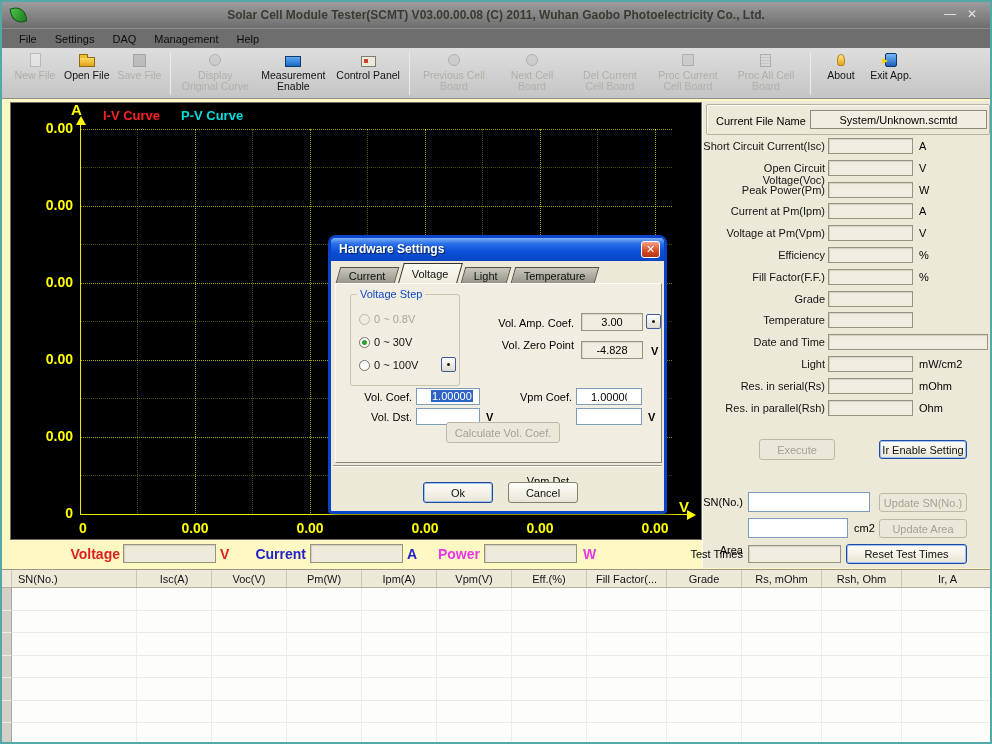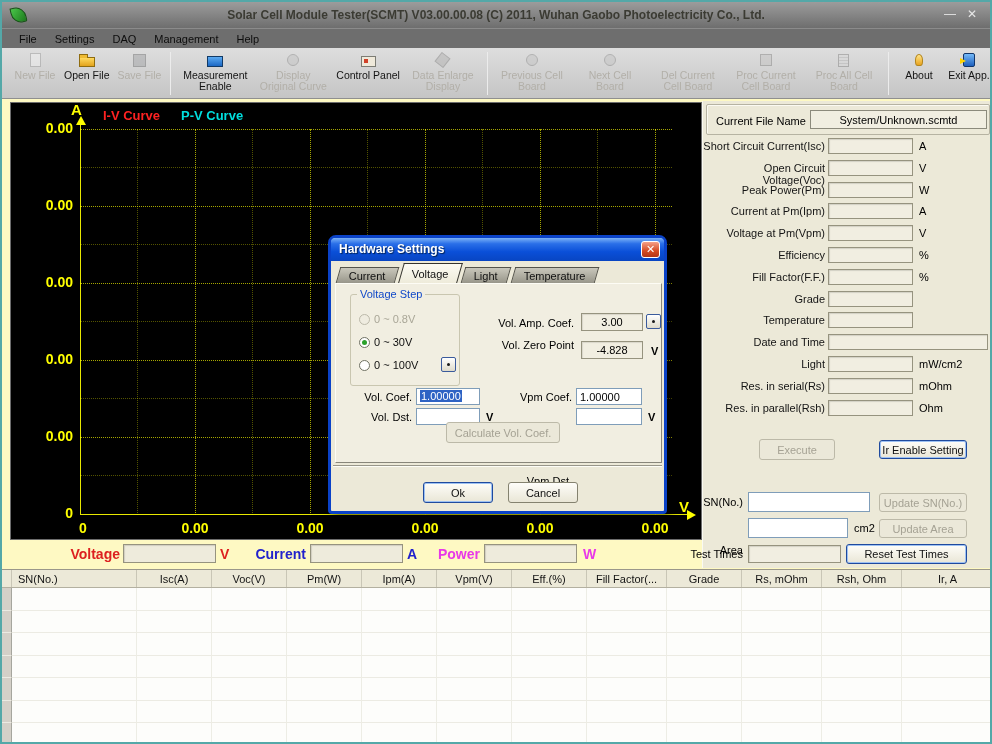--- a/index.html
+++ b/index.html
@@ -74,21 +74,21 @@
 .sn-label{position:absolute;left:0;top:395px;width:40px;text-align:right;}
 .sn-input{left:45px;top:391px;width:122px;height:20px;}
 .upd-sn-btn{left:176px;top:392px;width:88px;height:19px;}
 .area-label{position:absolute;left:0;top:421px;width:40px;text-align:right;margin-top:22px;}
 .area-input{left:45px;top:417px;width:100px;height:20px;}
 .area-unit{position:absolute;left:151px;top:421px;}
 .upd-area-btn{left:176px;top:418px;width:88px;height:19px;}
 .tt-label{position:absolute;left:-14px;top:447px;width:54px;text-align:right;}
 .tt-field{position:absolute;left:45px;top:444px;width:93px;height:18px;background:#f1eee1;border:1px solid #96937f;box-shadow:inset 1px 1px 1px rgba(0,0,0,.13);}
 .reset-btn{left:143px;top:443px;width:121px;height:20px;}
-.input{position:absolute;background:#fff;border:1px solid #7f9db9;font-size:11px;padding:1px 3px;}
+.input{position:absolute;background:#fff;border:1px solid #7f9db9;font-size:11px;padding:1px 14px;}
 
 
 .readout{position:absolute;left:8px;top:540px;width:692px;height:26px;}
 .ro-label,.ro-unit{position:absolute;top:4px;font-size:14px;font-weight:bold;text-align:right;}
 .ro-unit{text-align:left;}
 .ro-field{position:absolute;top:2px;height:19px;background:#eeebdc;border:1px solid #96937f;box-shadow:inset 1px 1px 1px rgba(0,0,0,.13);}
 
 
 .tbl-header{position:absolute;left:0;top:567px;width:992px;height:19px;background:#ece9d8;border-top:1px solid #9a978a;border-bottom:1px solid #b3b0a0;display:flex;}
 .th{font-size:11px;color:#141414;text-align:center;padding-top:3px;border-right:1px solid #c9c6b6;overflow:hidden;white-space:nowrap;flex:none;}
@@ -158,43 +158,37 @@
         </span>
         <span class="tb-label">Open File</span>
       </div>
       <div class="tb-btn disabled">
         <span class="tb-icon i-save-file-icon">
           <i></i>
         </span>
         <span class="tb-label">Save File</span>
       </div>
       <div class="tb-sep"></div>
+      <div class="tb-btn disabled">
+        <span class="tb-icon i-display-curve-icon">
+          <i></i>
+        </span>
+        <span class="tb-label">Display Original Curve</span>
+      </div>
       <div class="tb-btn">
         <span class="tb-icon i-measurement-icon">
           <i></i>
         </span>
         <span class="tb-label">Measurement Enable</span>
       </div>
-      <div class="tb-btn disabled">
-        <span class="tb-icon i-display-curve-icon">
-          <i></i>
-        </span>
-        <span class="tb-label">Display Original Curve</span>
-      </div>
       <div class="tb-btn">
         <span class="tb-icon i-control-panel-icon">
           <i></i>
         </span>
         <span class="tb-label">Control Panel</span>
-      </div>
-      <div class="tb-btn disabled">
-        <span class="tb-icon i-data-enlarge-icon">
-          <i></i>
-        </span>
-        <span class="tb-label">Data Enlarge Display</span>
       </div>
       <div class="tb-sep"></div>
       <div class="tb-btn disabled">
         <span class="tb-icon i-previous-cell-icon">
           <i></i>
         </span>
         <span class="tb-label">Previous Cell Board</span>
       </div>
       <div class="tb-btn disabled">
         <span class="tb-icon i-next-cell-icon">

